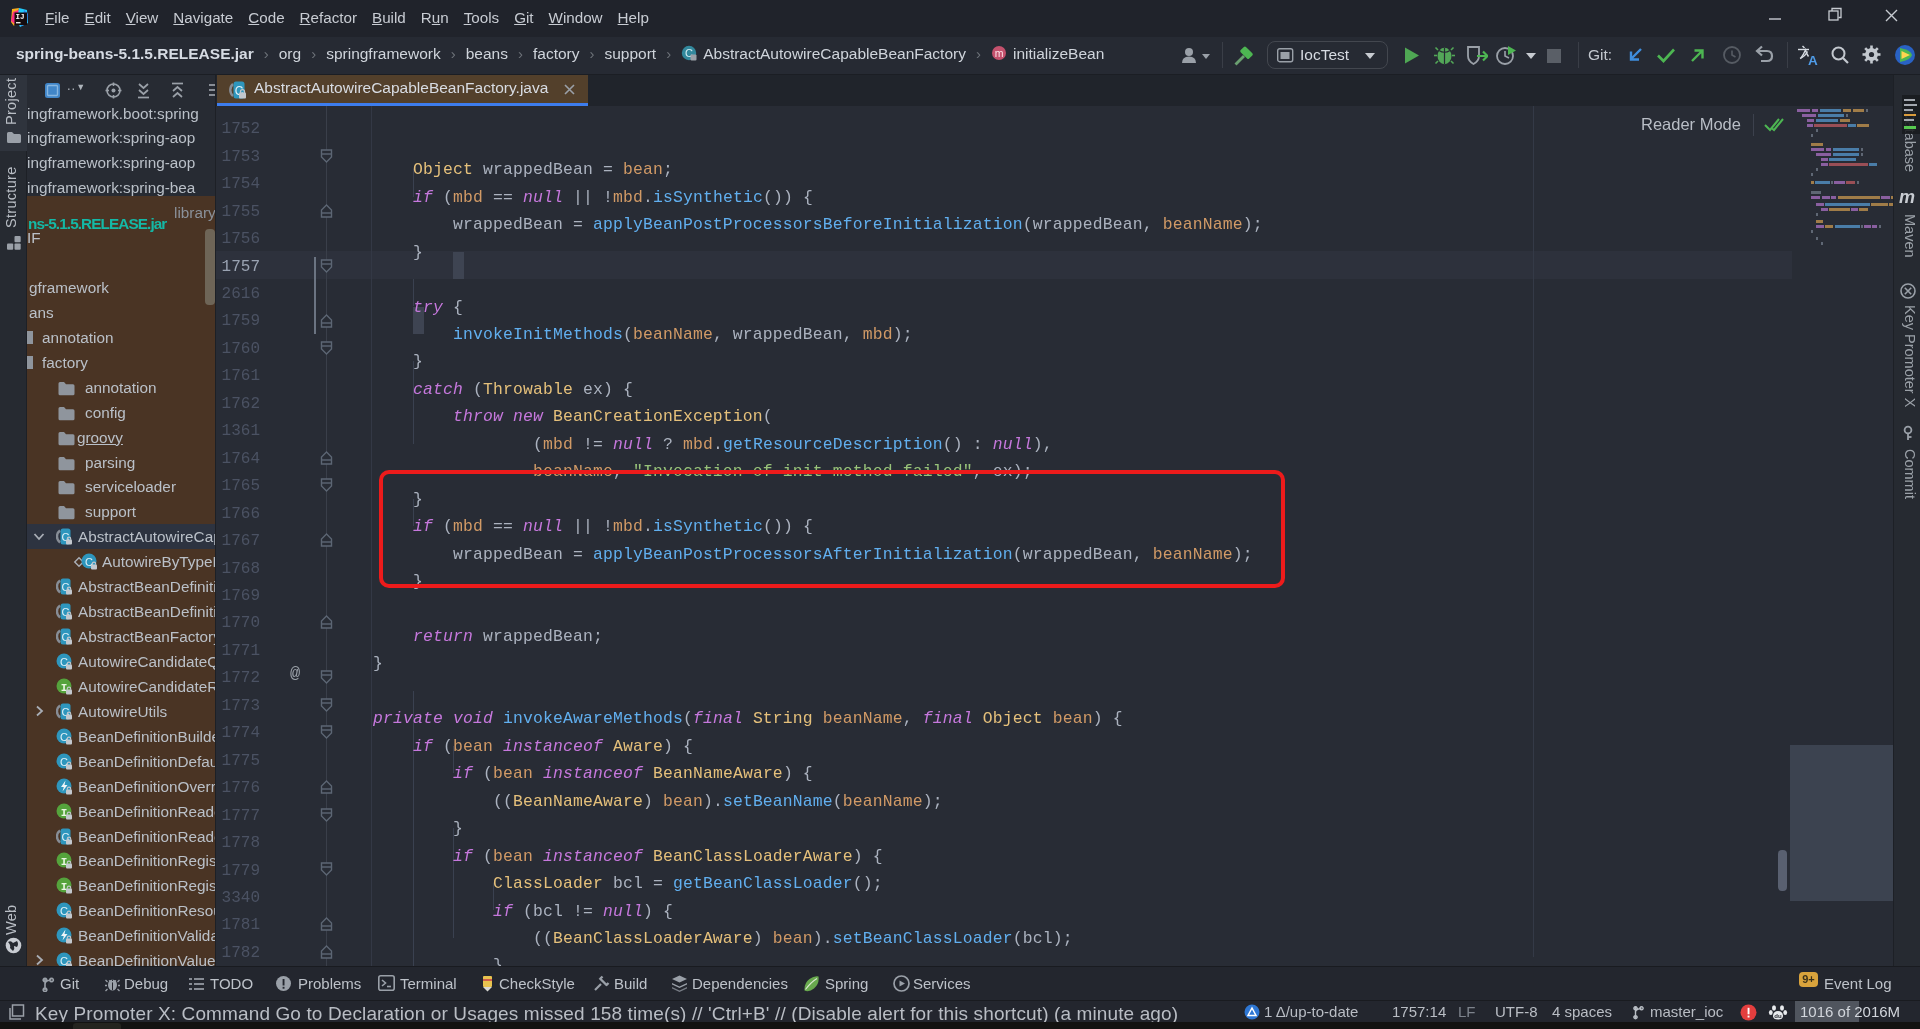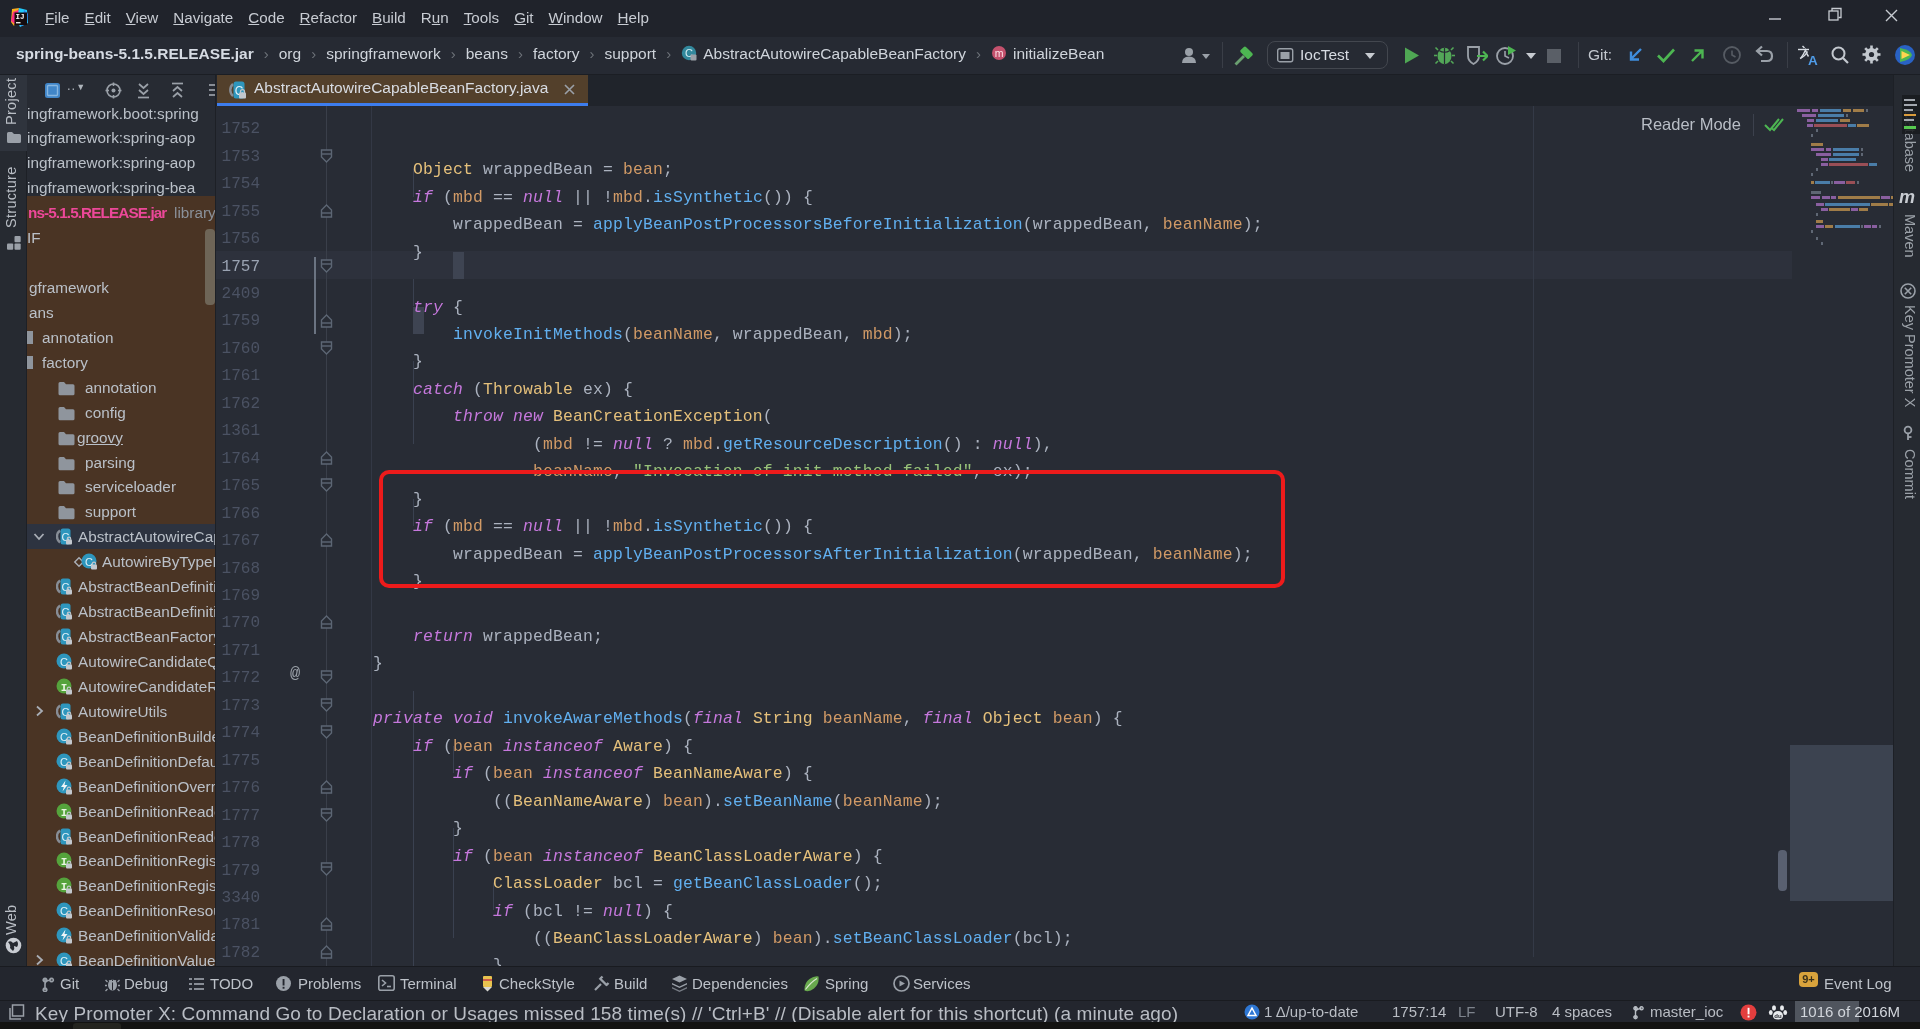--- a/index.html
+++ b/index.html
@@ -233,21 +233,21 @@
 <div class="trow" style="top:50.4px;">
         <span class="tt" style="left:0px;">ingframework:spring-aop</span>
       </div>
 <div class="trow" style="top:75.4px;">
         <span class="tt" style="left:0px;">ingframework:spring-aop</span>
       </div>
 <div class="trow" style="top:100.3px;">
         <span class="tt" style="left:0px;">ingframework:spring-bea</span>
       </div>
 <div class="trow" style="top:125.2px;">
-        <span class="tt" style="left:1px;font-weight:bold;color:#ec4899;letter-spacing:-0.9px;">ns-5.1.5.RELEASE.jar</span>
+        <span class="tt" style="left:1px;font-weight:bold;color:#14b8a6;letter-spacing:-0.9px;margin-top:11px;">ns-5.1.5.RELEASE.jar</span>
         <span class="tt" style="left:147px;color:#8a9099;">library</span>
       </div>
 <div class="trow" style="top:150.2px;">
         <span class="tt" style="left:0px;">IF</span>
       </div>
 <div class="trow" style="top:200.0px;">
         <span class="tt" style="left:2px;">gframework</span>
       </div>
 <div class="trow" style="top:224.9px;">
         <span class="tt" style="left:2px;">ans</span>
@@ -639,21 +639,21 @@
 
   <div class="abs" style="left:74px;top:558px;font-size:17px;color:#9aa0a8;font-family:'Liberation Mono',monospace;">@</div>
 
   <div class="ln abs" style="left:0;top:10.3px;width:44px;">
       <div>1752</div>
       <div>1753</div>
       <div>1754</div>
       <div>1755</div>
       <div>1756</div>
       <div style="color:#9aa3b2;">1757</div>
-      <div>2409</div>
+      <div>2616</div>
       <div>1759</div>
       <div>1760</div>
       <div>1761</div>
       <div>1762</div>
       <div>1361</div>
       <div>1764</div>
       <div>1765</div>
       <div>1766</div>
       <div>1767</div>
       <div>1768</div>

